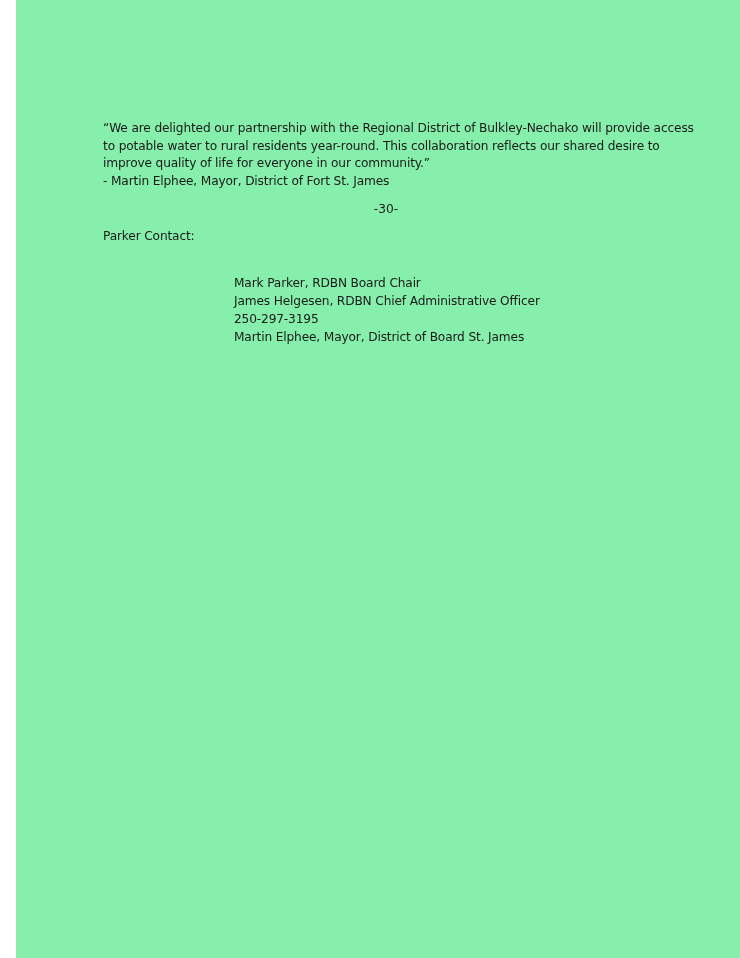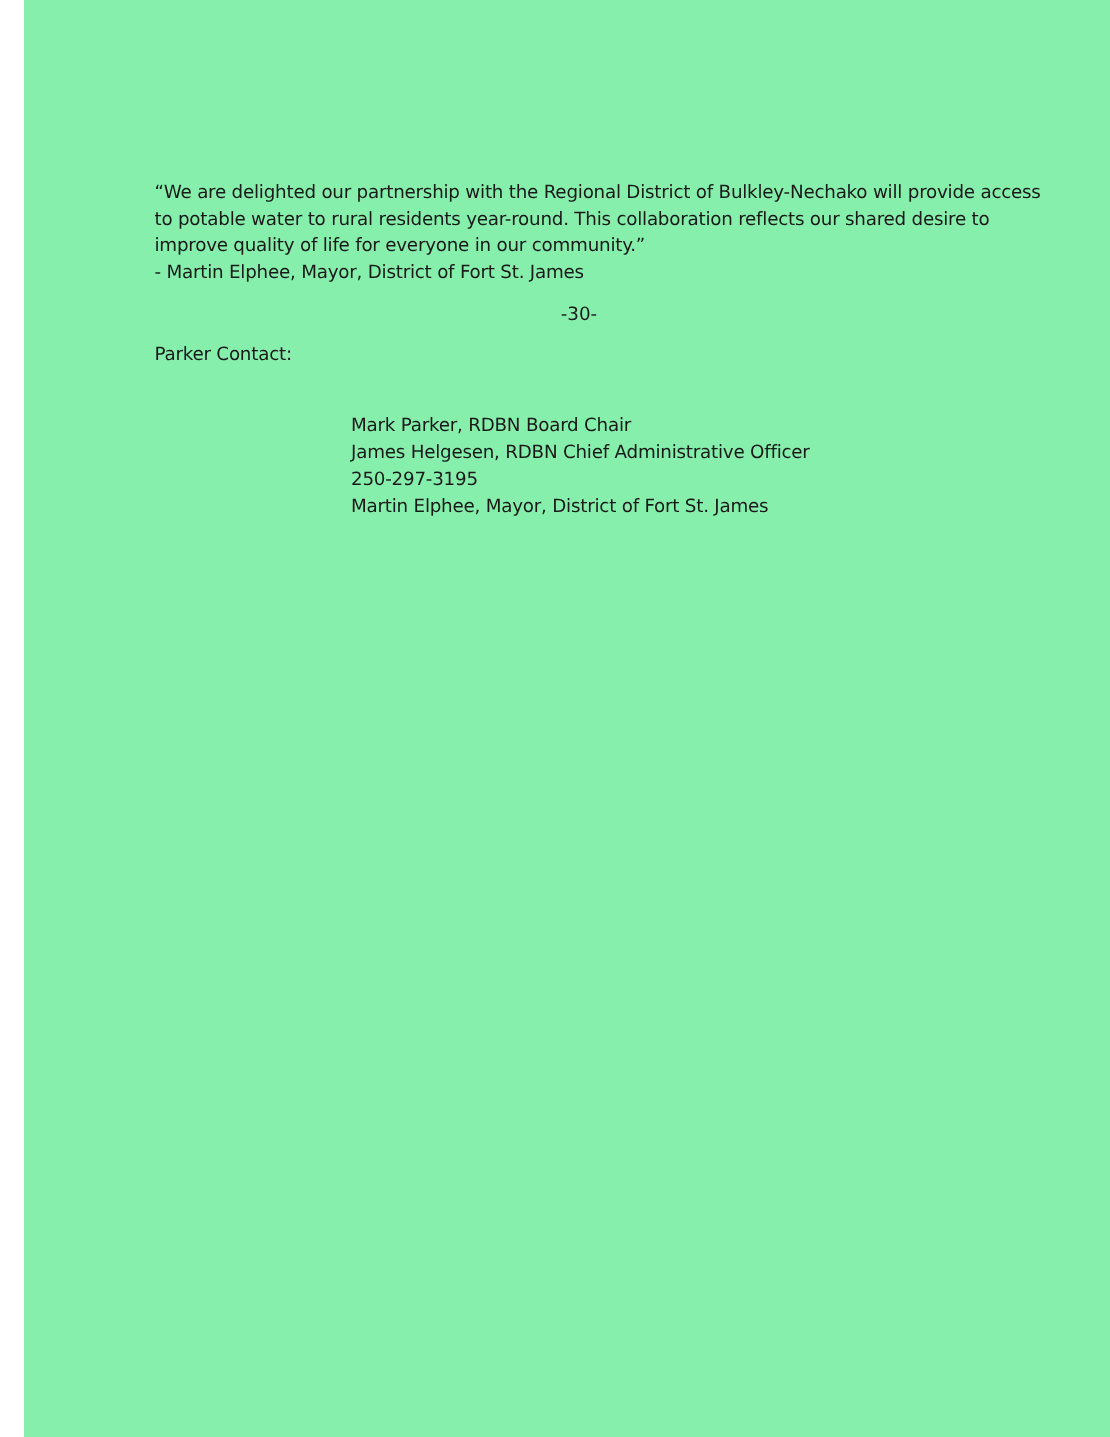--- a/index.html
+++ b/index.html
@@ -26,15 +26,15 @@
     <span class="line">- Martin Elphee, Mayor, District of Fort St. James</span>
   </div>
 
   <div class="end-mark">-30-</div>
 
   <div class="contact-label">Parker Contact:</div>
   <div class="contact-list">
     <span class="line">Mark Parker, RDBN Board Chair</span>
     <span class="line">James Helgesen, RDBN Chief Administrative Officer</span>
     <span class="line">250-297-3195</span>
-    <span class="line">Martin Elphee, Mayor, District of Fort St. James</span>
+    <span class="line">Martin Elphee, Mayor, District of Board St. James</span>
   </div>
 </div>
 
 </body></html>

